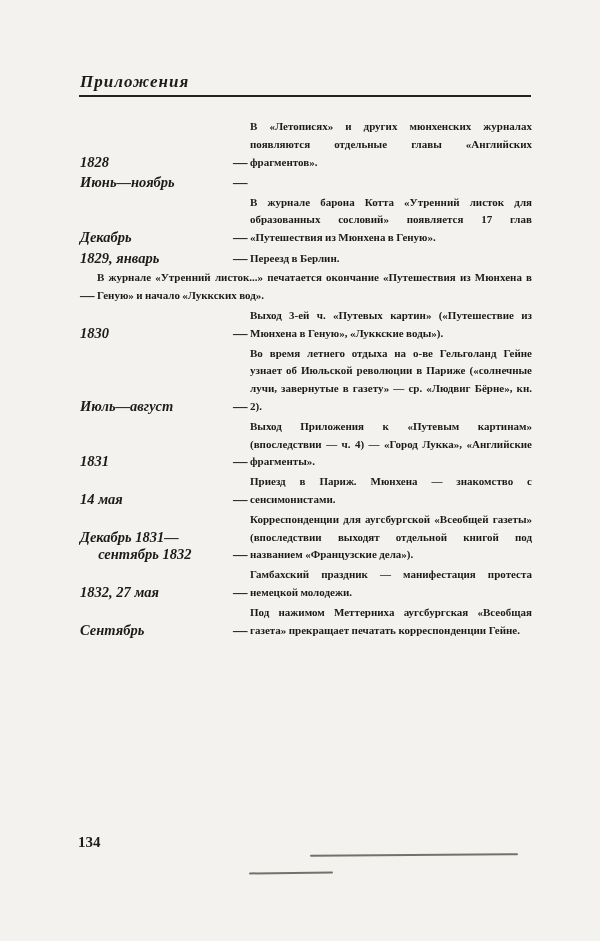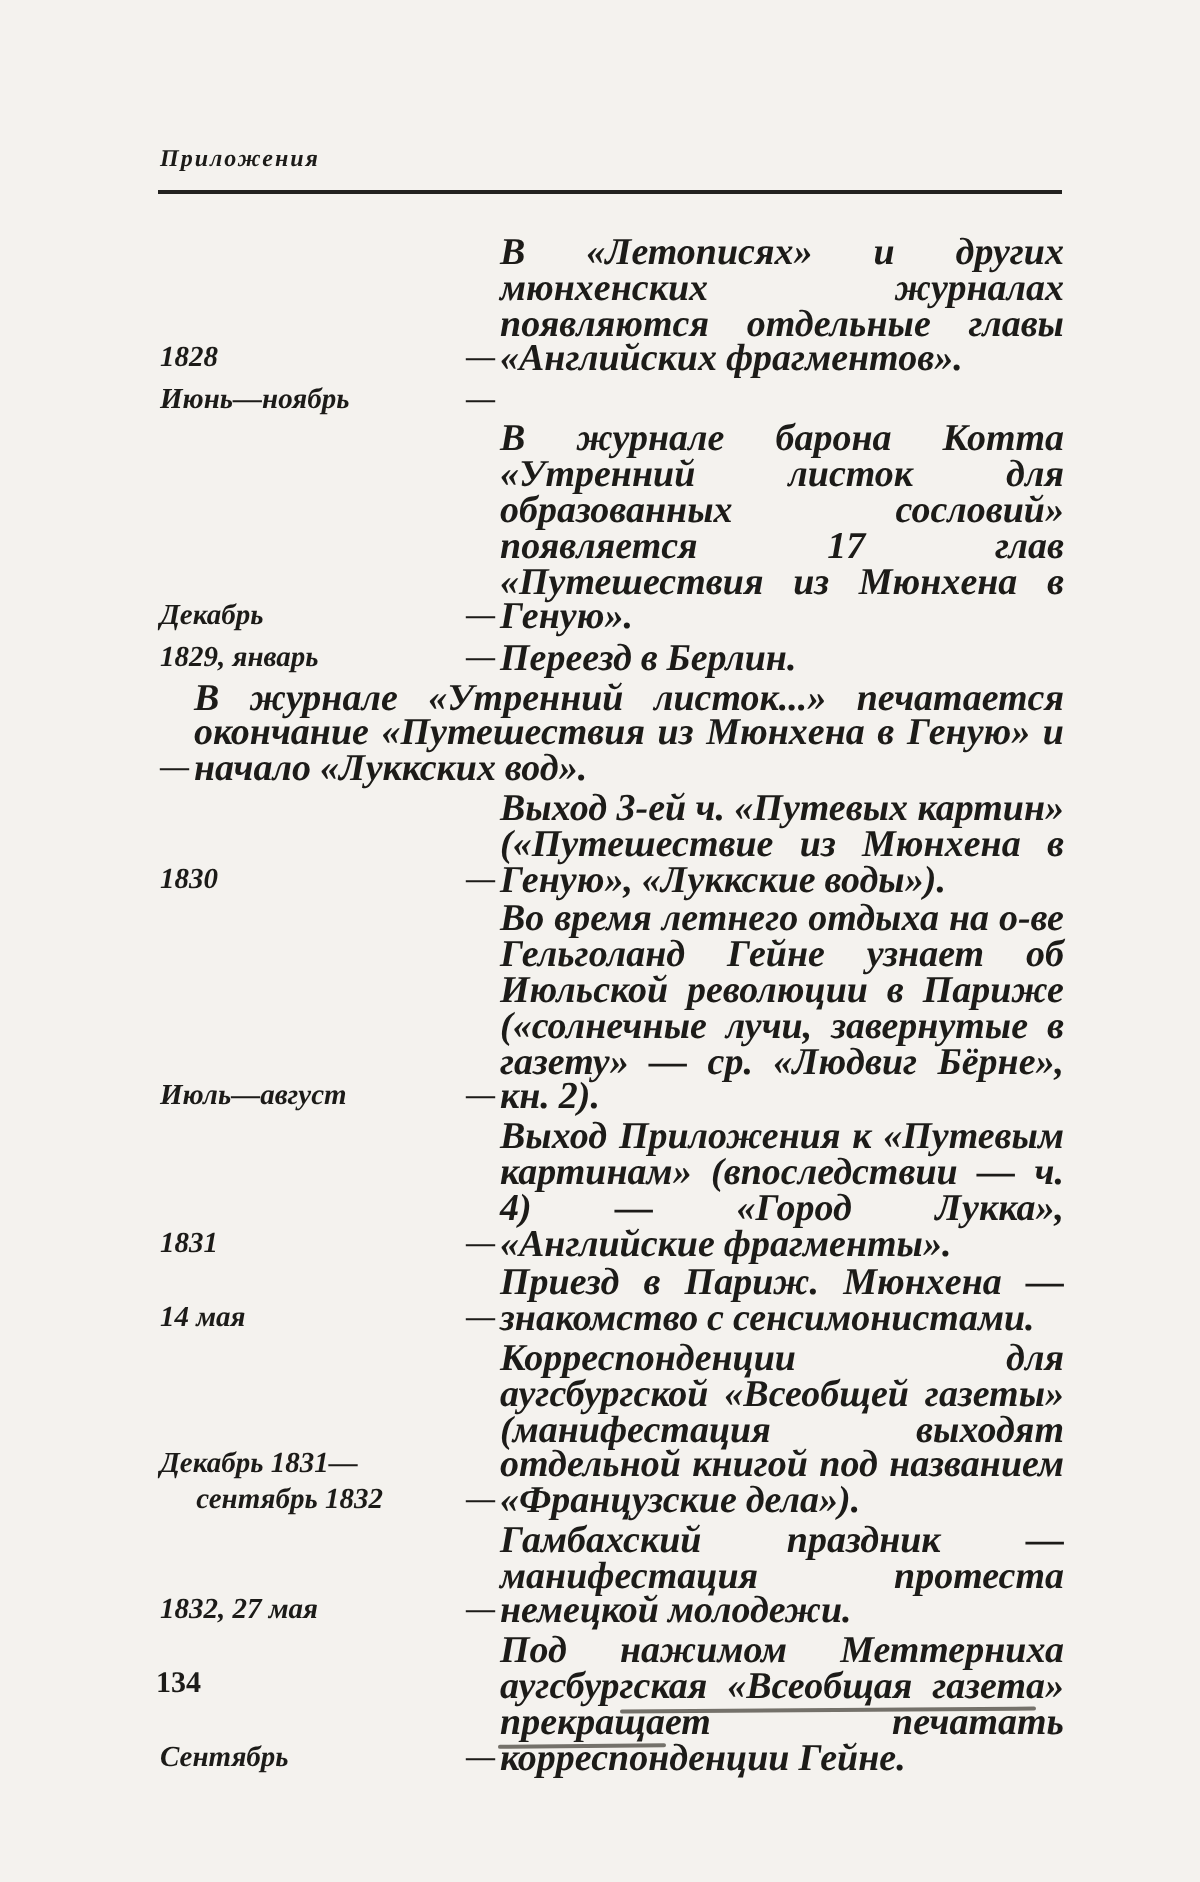--- a/index.html
+++ b/index.html
@@ -14,21 +14,21 @@
     margin: 0 auto;
     background: #f4f2ee;
     font-family: "Liberation Serif", "DejaVu Serif", serif;
     color: #1c1b18;
     overflow: hidden;
   }
   .header {
     position: absolute;
     top: 72px;
     left: 80px;
-    font-size: 12px;
+    font-size: 17px;
     font-style: italic;
     font-weight: bold;
     letter-spacing: 1px;
   }
   .header-rule {
     position: absolute;
     top: 95px;
     left: 79px;
     width: 452px;
     height: 1.5px;
@@ -57,28 +57,27 @@
   }
   .entry-dash {
     flex: 0 0 17px;
     width: 17px;
     font-size: 14.5px;
     line-height: 17.8px;
     font-weight: bold;
   }
   .entry-text {
     flex: 1;
-    font-size: 19px;
+    font-size: 11px;
     line-height: 17.8px;
     font-weight: bold;
     text-align: justify;
     hyphens: auto;
     -webkit-hyphens: auto;
     word-spacing: -0.3px;
-    font-style: italic;
   }
   .page-number {
     position: absolute;
     top: 834px;
     left: 78px;
     font-size: 15px;
     font-weight: bold;
   }
   .pencil-mark {
     position: absolute;
@@ -157,21 +156,21 @@
   <div class="entry">
     <div class="entry-date">14 мая</div>
     <div class="entry-dash">—</div>
     <div class="entry-text">Приезд в Париж. Мюнхена — знакомство с сенсимонистами.</div>
   </div>
 
   <div class="entry">
     <div class="entry-date">Декабрь 1831—
      сентябрь 1832</div>
     <div class="entry-dash">—</div>
-    <div class="entry-text">Корреспонденции для аугсбургской «Всеобщей газеты» (манифестация выходят отдельной книгой под названием «Французские дела»).</div>
+    <div class="entry-text">Корреспонденции для аугсбургской «Всеобщей газеты» (впоследствии выходят отдельной книгой под названием «Французские дела»).</div>
   </div>
 
   <div class="entry">
     <div class="entry-date">1832, 27 мая</div>
     <div class="entry-dash">—</div>
     <div class="entry-text">Гамбахский праздник — манифестация протеста немецкой молодежи.</div>
   </div>
 
   <div class="entry">
     <div class="entry-date">Сентябрь</div>

